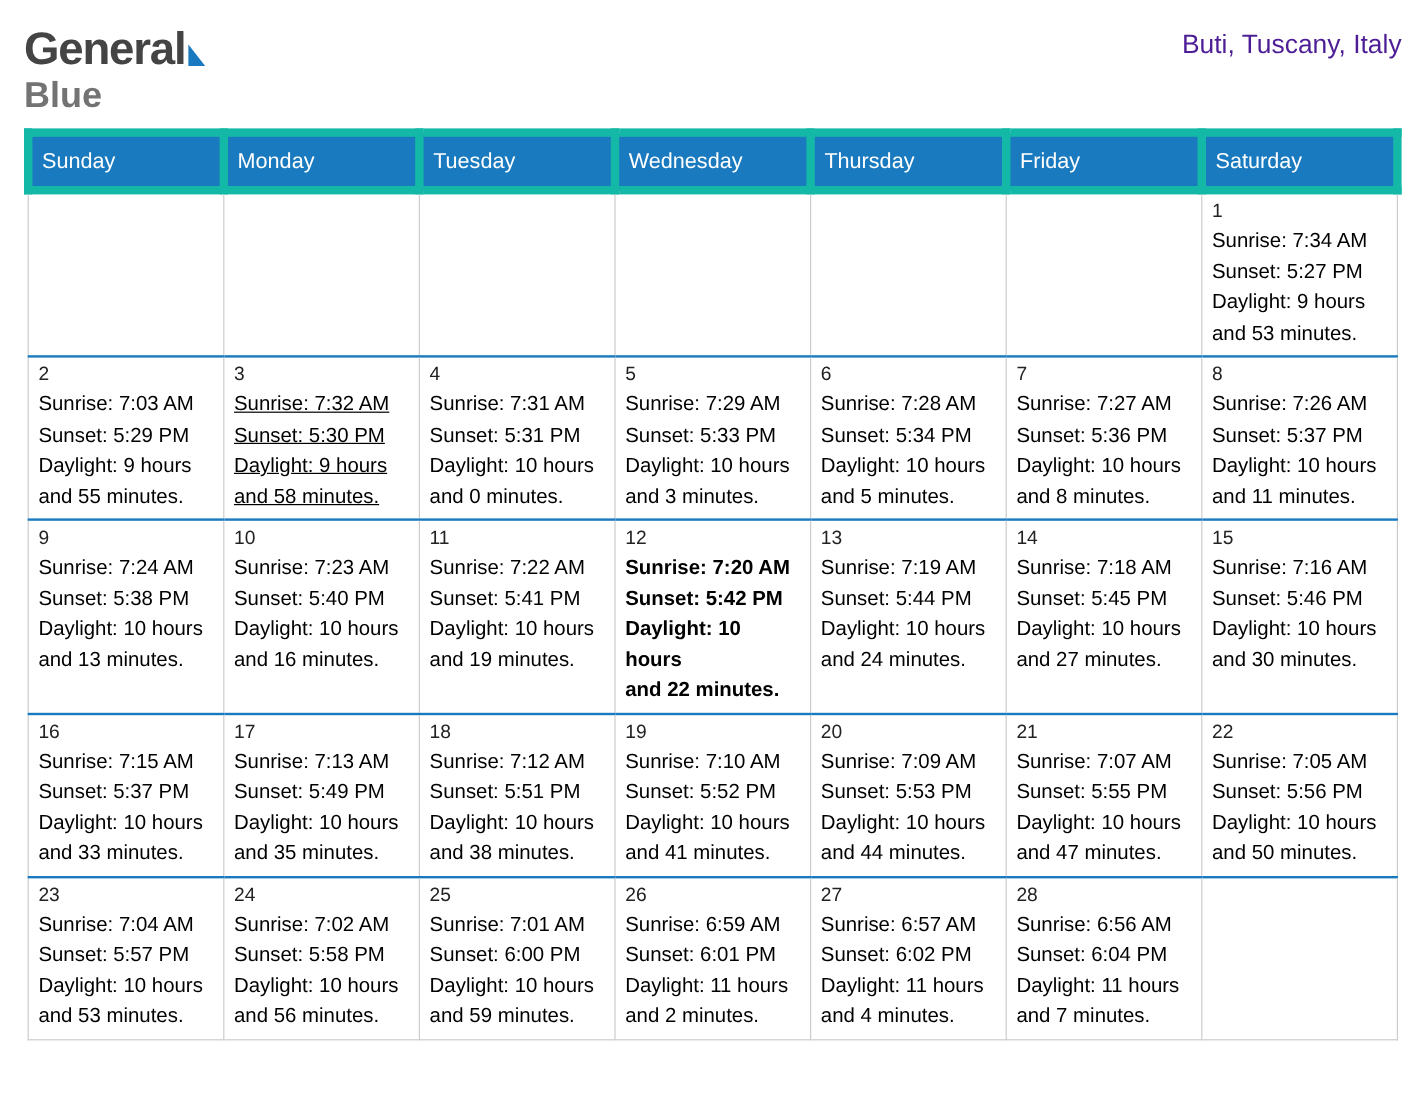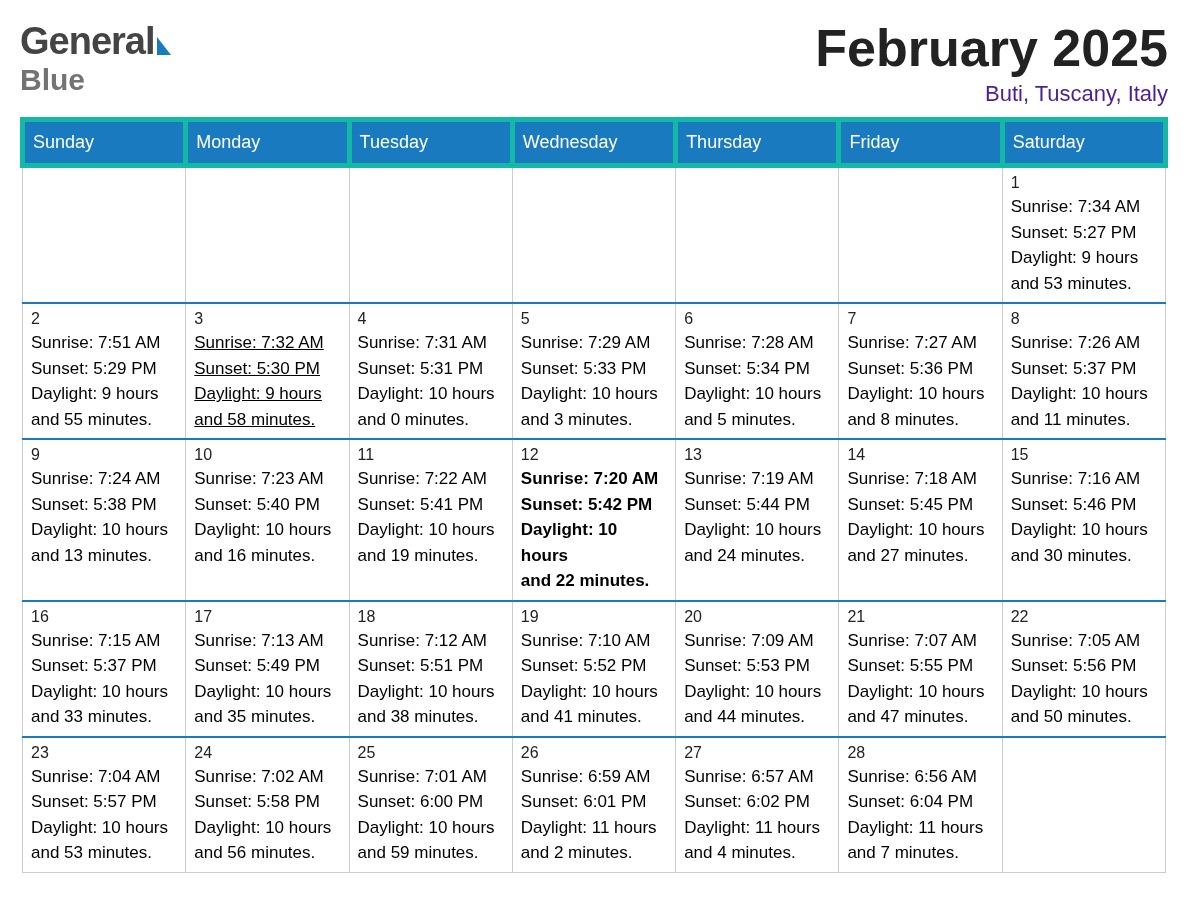--- a/index.html
+++ b/index.html
@@ -35,21 +35,21 @@
       border-collapse: collapse;
       margin-top: 10px;
     }
     .calendar th {
       background-color: #1a7abf;
       color: #fff;
       font-size: 18px;
       font-weight: normal;
       padding: 10px 8px;
       text-align: left;
-      border: 5px solid #14b8a6;
+      border: 7px solid #14b8a6;
     }
     .calendar td {
       vertical-align: top;
       border: 1px solid #ccc;
       padding: 6px 8px;
       width: 14.28%;
       min-height: 110px;
       height: 110px;
       font-size: 13px;
       color: #333;
@@ -113,21 +113,20 @@
   <div class="logo-wrapper">
     <div class="logo-line1">
       <span class="logo-text-general">General</span>
       <span class="logo-chevron"></span>
     </div>
     <div>
       <span class="logo-text-blue">Blue</span>
     </div>
   </div>
   <div class="title-block">
-    <div class="month-title">February 2025</div>
     <div class="location">Buti, Tuscany, Italy</div>
   </div>
 </div>
 
 <table class="calendar">
   <thead>
     <tr id="header-row">
         <th>Sunday</th>
         <th>Monday</th>
         <th>Tuesday</th>
@@ -149,21 +148,21 @@
           <span class="day-number">1</span>
           <div class="day-info" style="white-space: pre-line;">Sunrise: 7:34 AM
 Sunset: 5:27 PM
 Daylight: 9 hours
 and 53 minutes.</div>
         </td>
       </tr>
       <tr>
         <td>
           <span class="day-number">2</span>
-          <div class="day-info" style="white-space: pre-line;">Sunrise: 7:51 AM
+          <div class="day-info" style="white-space: pre-line;">Sunrise: 7:03 AM
 Sunset: 5:29 PM
 Daylight: 9 hours
 and 55 minutes.</div>
         </td>
         <td>
           <span class="day-number">3</span>
           <div class="day-info" style="white-space: pre-line; text-decoration: underline;">Sunrise: 7:32 AM
 Sunset: 5:30 PM
 Daylight: 9 hours
 and 58 minutes.</div>

